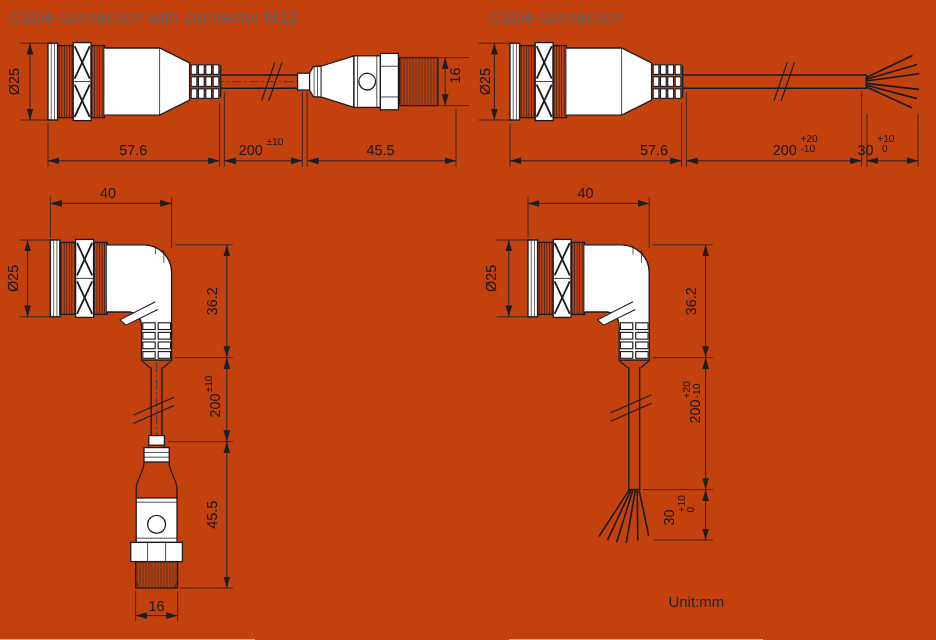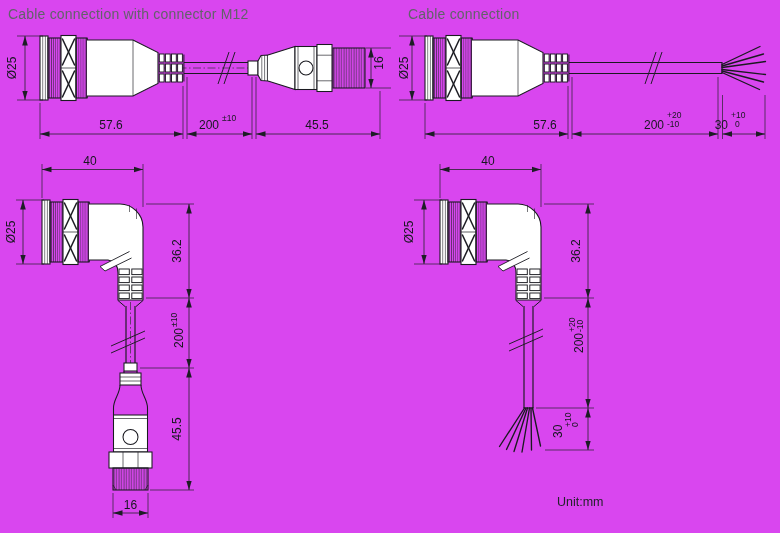--- a/index.html
+++ b/index.html
@@ -1,16 +1,16 @@
 <!DOCTYPE html>
 <html><head>
 <meta charset="utf-8">
 <style>
   html,body{margin:0;padding:0;background:#fff;}
-  .canvas{position:relative;width:780px;height:533px;background:#d946ef;overflow:hidden;
+  .canvas{position:relative;width:780px;height:533px;background:#c2410c;overflow:hidden;
           font-family:"Liberation Sans",sans-serif;}
   svg{display:block;}
   text{font-family:"Liberation Sans",sans-serif;}
   .t-title{font-size:14px;fill:#62626a;letter-spacing:.2px;}
   .t-dim{font-size:12px;fill:#17171f;}
   .t-sup{font-size:8.5px;fill:#17171f;}
   .t-unit{font-size:12.5px;fill:#23232b;}
   .ext{stroke:#24242b;stroke-width:.7;}
   .dim{stroke:#24242b;stroke-width:.8;fill:none;}
   .cl{stroke:#33333a;stroke-width:.7;stroke-dasharray:8 2.5 1.5 2.5;fill:none;}

